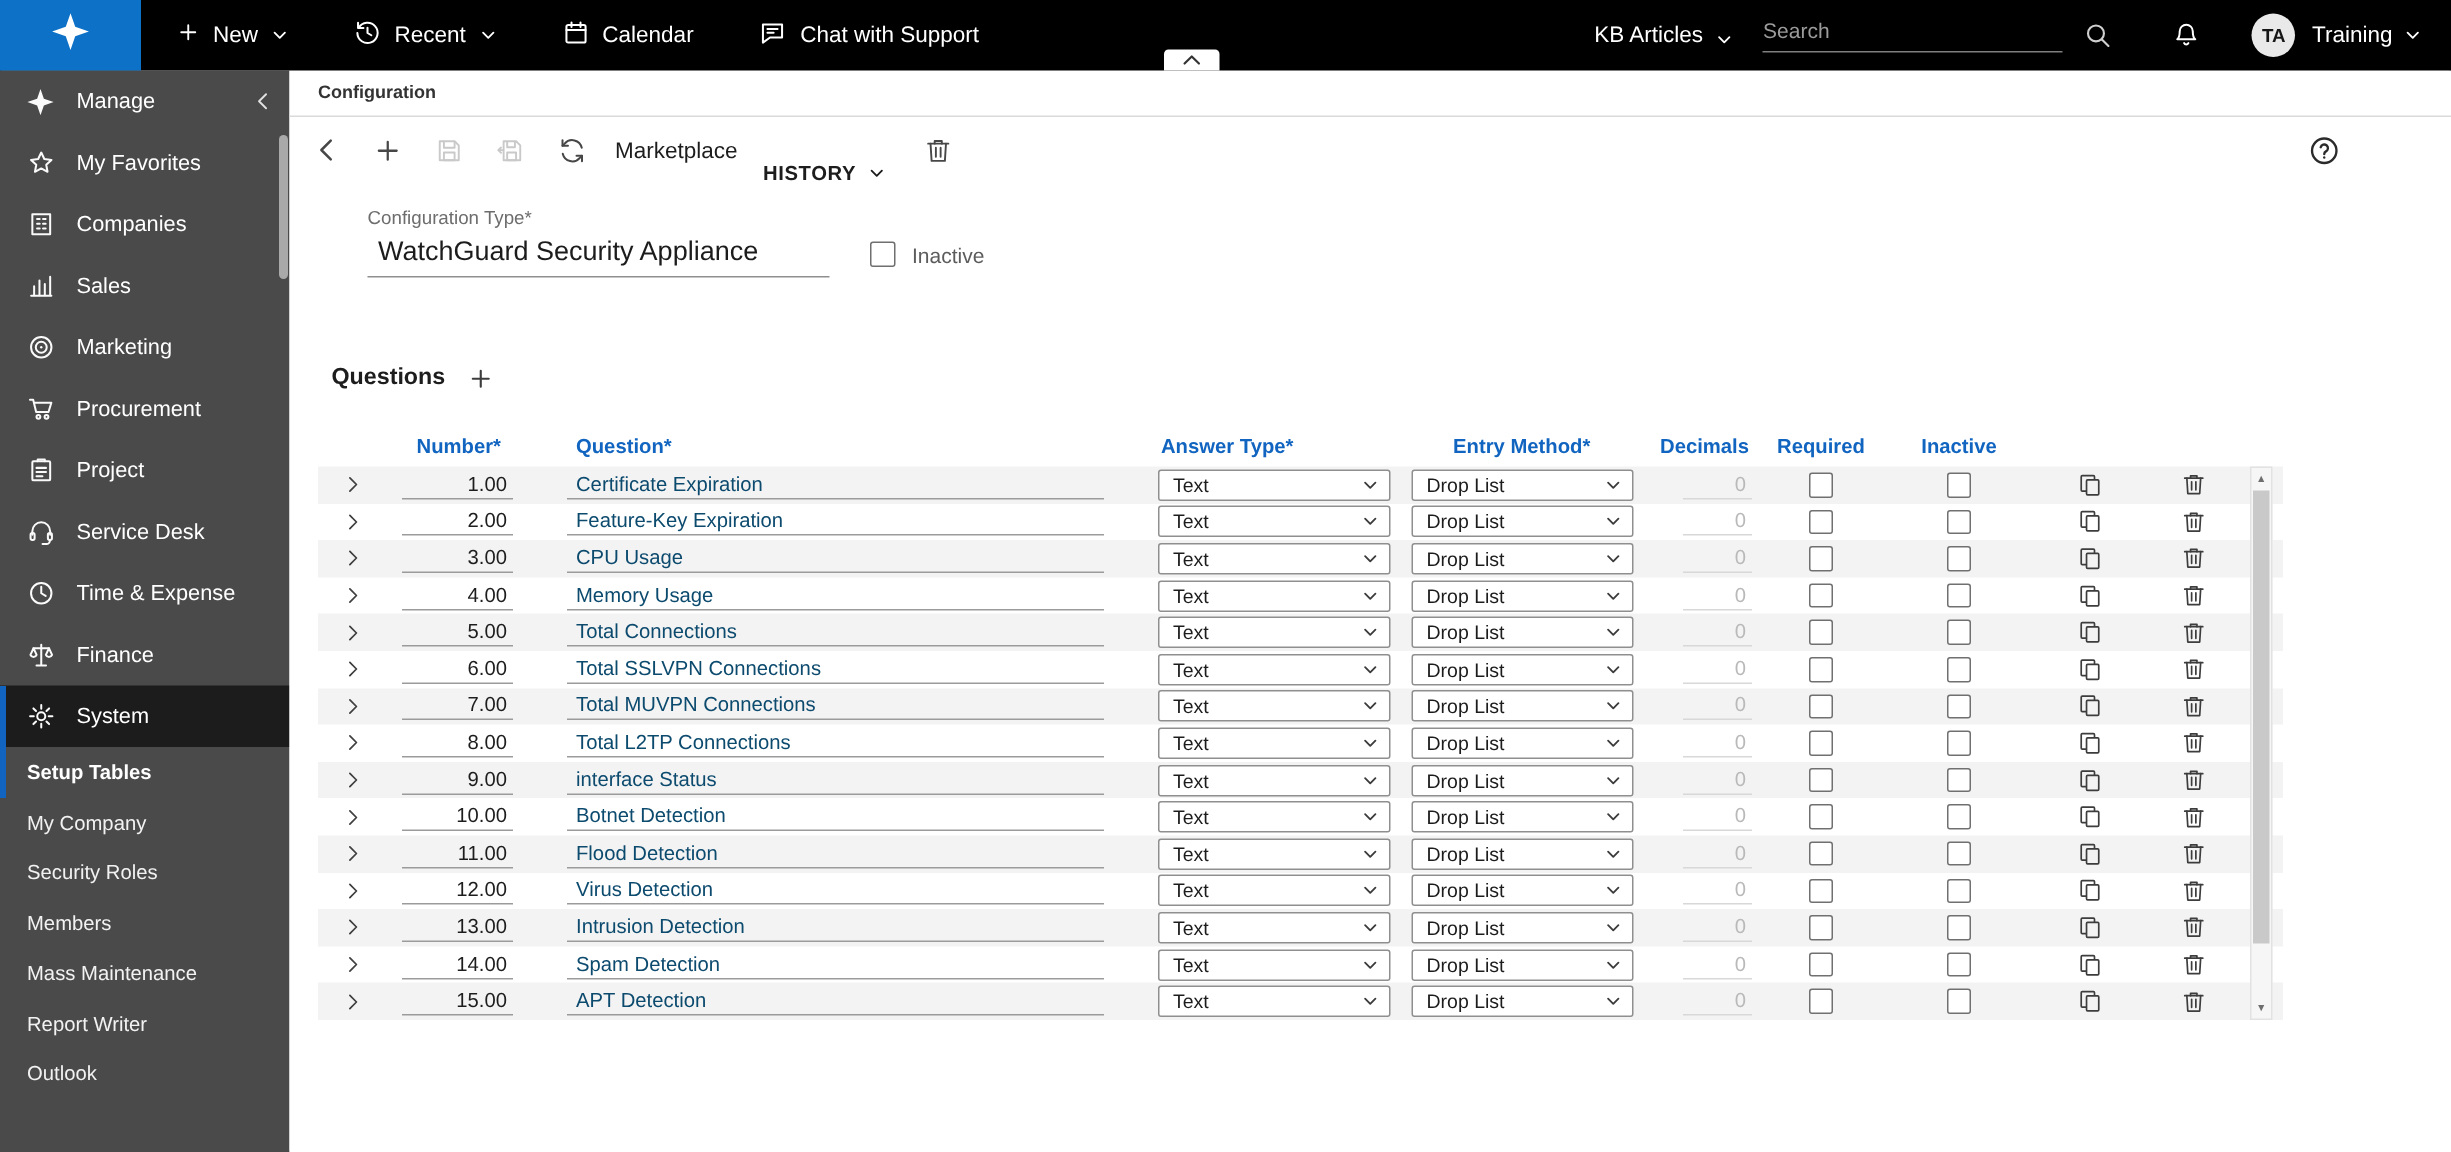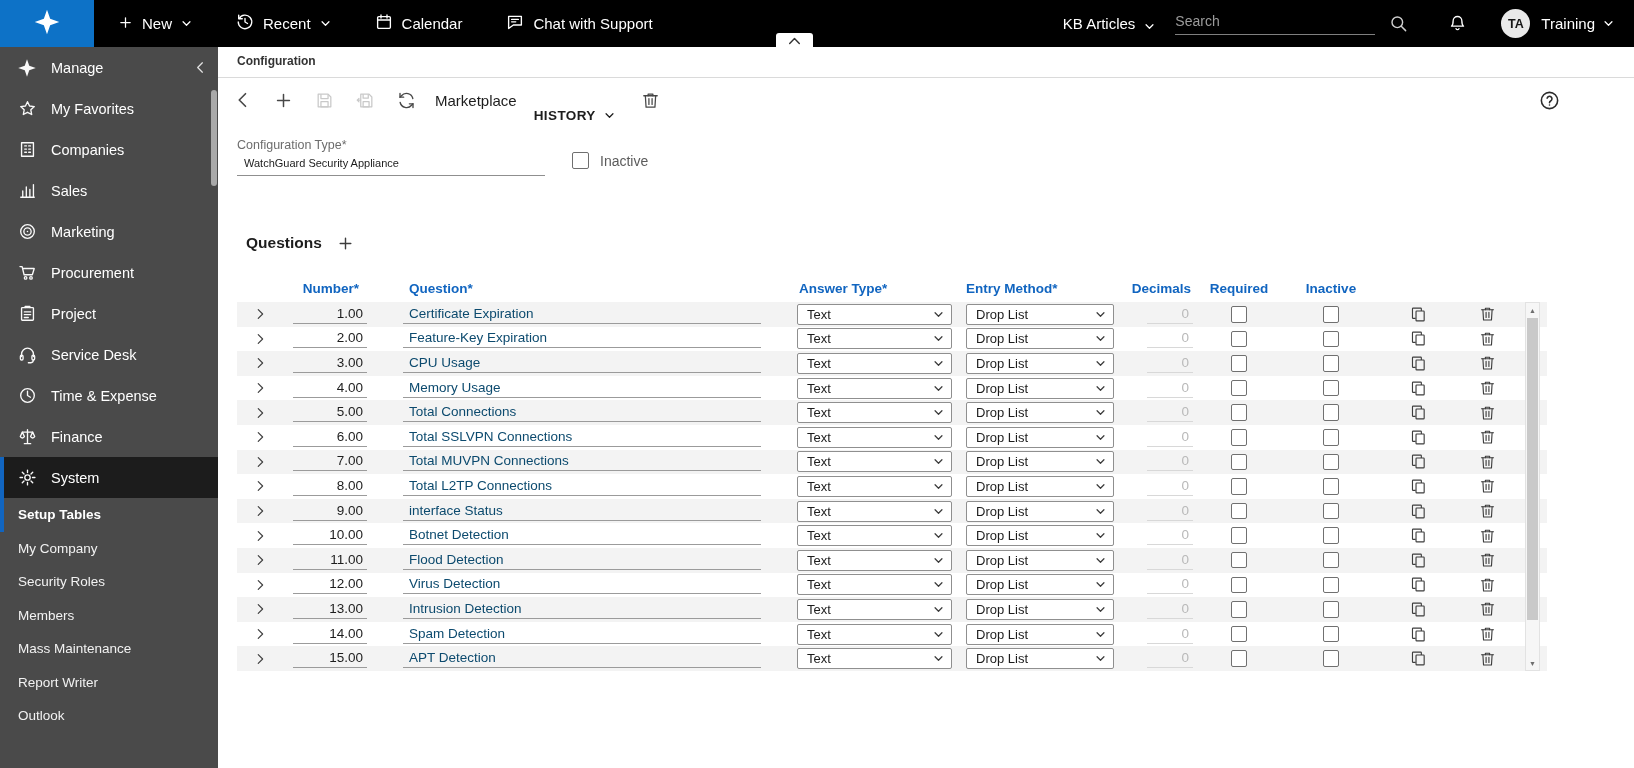--- a/index.html
+++ b/index.html
@@ -24,21 +24,21 @@
   .avatar { margin-left:34px; width:29px; height:29px; border-radius:50%; background:#e9e9e9; color:#161616;
             display:flex; align-items:center; justify-content:center; font-size:12.5px; font-weight:bold; cursor:pointer; }
   .account { display:flex; align-items:center; gap:8px; font-size:15px; margin-left:11px; cursor:pointer; white-space:nowrap; }
   .notch { position:absolute; top:33px; left:776px; width:37px; height:14px; background:#fff; z-index:3;
            border-radius:3px 3px 0 0; display:flex; align-items:center; justify-content:center; cursor:pointer; }
 
   
   .layout { display:flex; height:721px; }
 
   
-  .sidebar { width:218px; flex-shrink:0; background:var(--sidebar-bg,#4a4a4a); position:relative; overflow:hidden; }
+  .sidebar { width:193px; flex-shrink:0; background:var(--sidebar-bg,#4a4a4a); position:relative; overflow:hidden; }
   .side-item { display:flex; align-items:center; color:#fff; cursor:pointer; }
   .side-item.module { height:41px; padding:0 10px 0 17px; gap:14px; font-size:14.5px; }
   .side-item.module.active { background:var(--sidebar-active-bg,#1c1c1c); box-shadow: inset 4px 0 0 var(--accent,#1165c0); }
   .side-item.sub { height:33.5px; padding:0 10px 0 18px; font-size:13.5px; color:#f2f2f2; }
   .side-item.sub.selected { font-weight:bold; color:#fff; box-shadow: inset 4px 0 0 var(--accent,#1165c0); }
   .side-icon { display:flex; width:20px; justify-content:center; color:#fafafa; }
   .side-icon:empty { display:none; }
   .side-label { flex:1; white-space:nowrap; }
   .side-trail { display:flex; color:#e2e2e2; }
   .side-trail:empty { display:none; }
@@ -55,38 +55,38 @@
   .toolbar { height:44px; display:flex; align-items:center; padding-left:4px; }
   .tbtn { width:41px; height:40px; display:flex; align-items:center; justify-content:center; color:#474747; cursor:pointer; }
   .tbtn.disabled { color:#c9c9c9; cursor:default; }
   .tool-text { font-size:15px; color:#1d1d1d; margin:0 17px 0 8px; cursor:pointer; white-space:nowrap; }
   .tool-history { display:flex; align-items:center; gap:8px; font-size:13.5px; font-weight:600; letter-spacing:.4px;
                   color:#1d1d1d; margin-right:15px; cursor:pointer; white-space:nowrap;margin-top:31px; }
   .tool-history .caret { color:#1d1d1d; }
   .help { margin-left:auto; margin-right:74px; color:#2b2b2b; display:flex; cursor:pointer; }
 
   .form-row { display:flex; align-items:flex-end; margin:16px 0 0 19px; }
-  .field { width:308px; }
+  .field { width:308px;margin-left:33px; }
   .field-label { font-size:12.5px; color:#6d6d6d; }
-  .field-value { font-size:11px; color:#1c1c1c; padding:5px 0 6px 7px; border-bottom:1px solid #8f8f8f; cursor:text; white-space:nowrap; }
+  .field-value { font-size:18px; color:#1c1c1c; padding:5px 0 6px 7px; border-bottom:1px solid #8f8f8f; cursor:text; white-space:nowrap; }
   .inactive-wrap { display:flex; align-items:center; gap:11px; margin:0 0 7px 27px; }
   .checkbox { width:17px; height:17px; border:1.5px solid #6f6f6f; border-radius:2px; background:#fff; cursor:pointer; flex-shrink:0; }
   .inactive-label { font-size:14px; color:#5c5c5c; }
 
   .q-head { display:flex; align-items:center; gap:15px; margin:58px 0 0 28px; }
   .q-title { font-size:15.5px; font-weight:bold; color:#1d1d1d; }
   .q-add { display:flex; color:#3c3c3c; cursor:pointer; }
 
   .qtable { margin:22px 0 0 19px; width:1310px; position:relative; }
   .grid-cols { display:grid; grid-template-columns:46px 92px 400px 172px 166px 80px 92px 92px 82px 56px; }
   .qhead { height:28px; align-items:center; color:var(--accent,#1165c0); font-size:13.5px; font-weight:bold; }
   .h-num { text-align:right; padding-right:16px; }
   .h-q { padding-left:34px; }
   .h-at { padding-left:24px; }
-  .h-em { padding-left:19px; }
+  .h-em { padding-left:19px;text-align:center; }
   .h-dec { text-align:right; padding-right:2px; }
   .h-c { text-align:center; }
 
   .qrow { height:24.6px; align-items:center; }
   .qbody > div:nth-of-type(odd) { background:var(--row-stripe,#f3f3f3); }
   .c-exp { display:flex; justify-content:center; color:#3f3f3f; }
   .row-chev { display:flex; cursor:pointer; }
   .c-num { display:flex; justify-content:flex-end; padding-right:8px; }
   .num-in { width:74px; text-align:right; border-bottom:1px solid #9b9b9b; font-size:13.5px; color:#1d1d1d; padding:1px 4px 2px 0; cursor:text; }
   .c-q { padding:0 14px 0 28px; }

